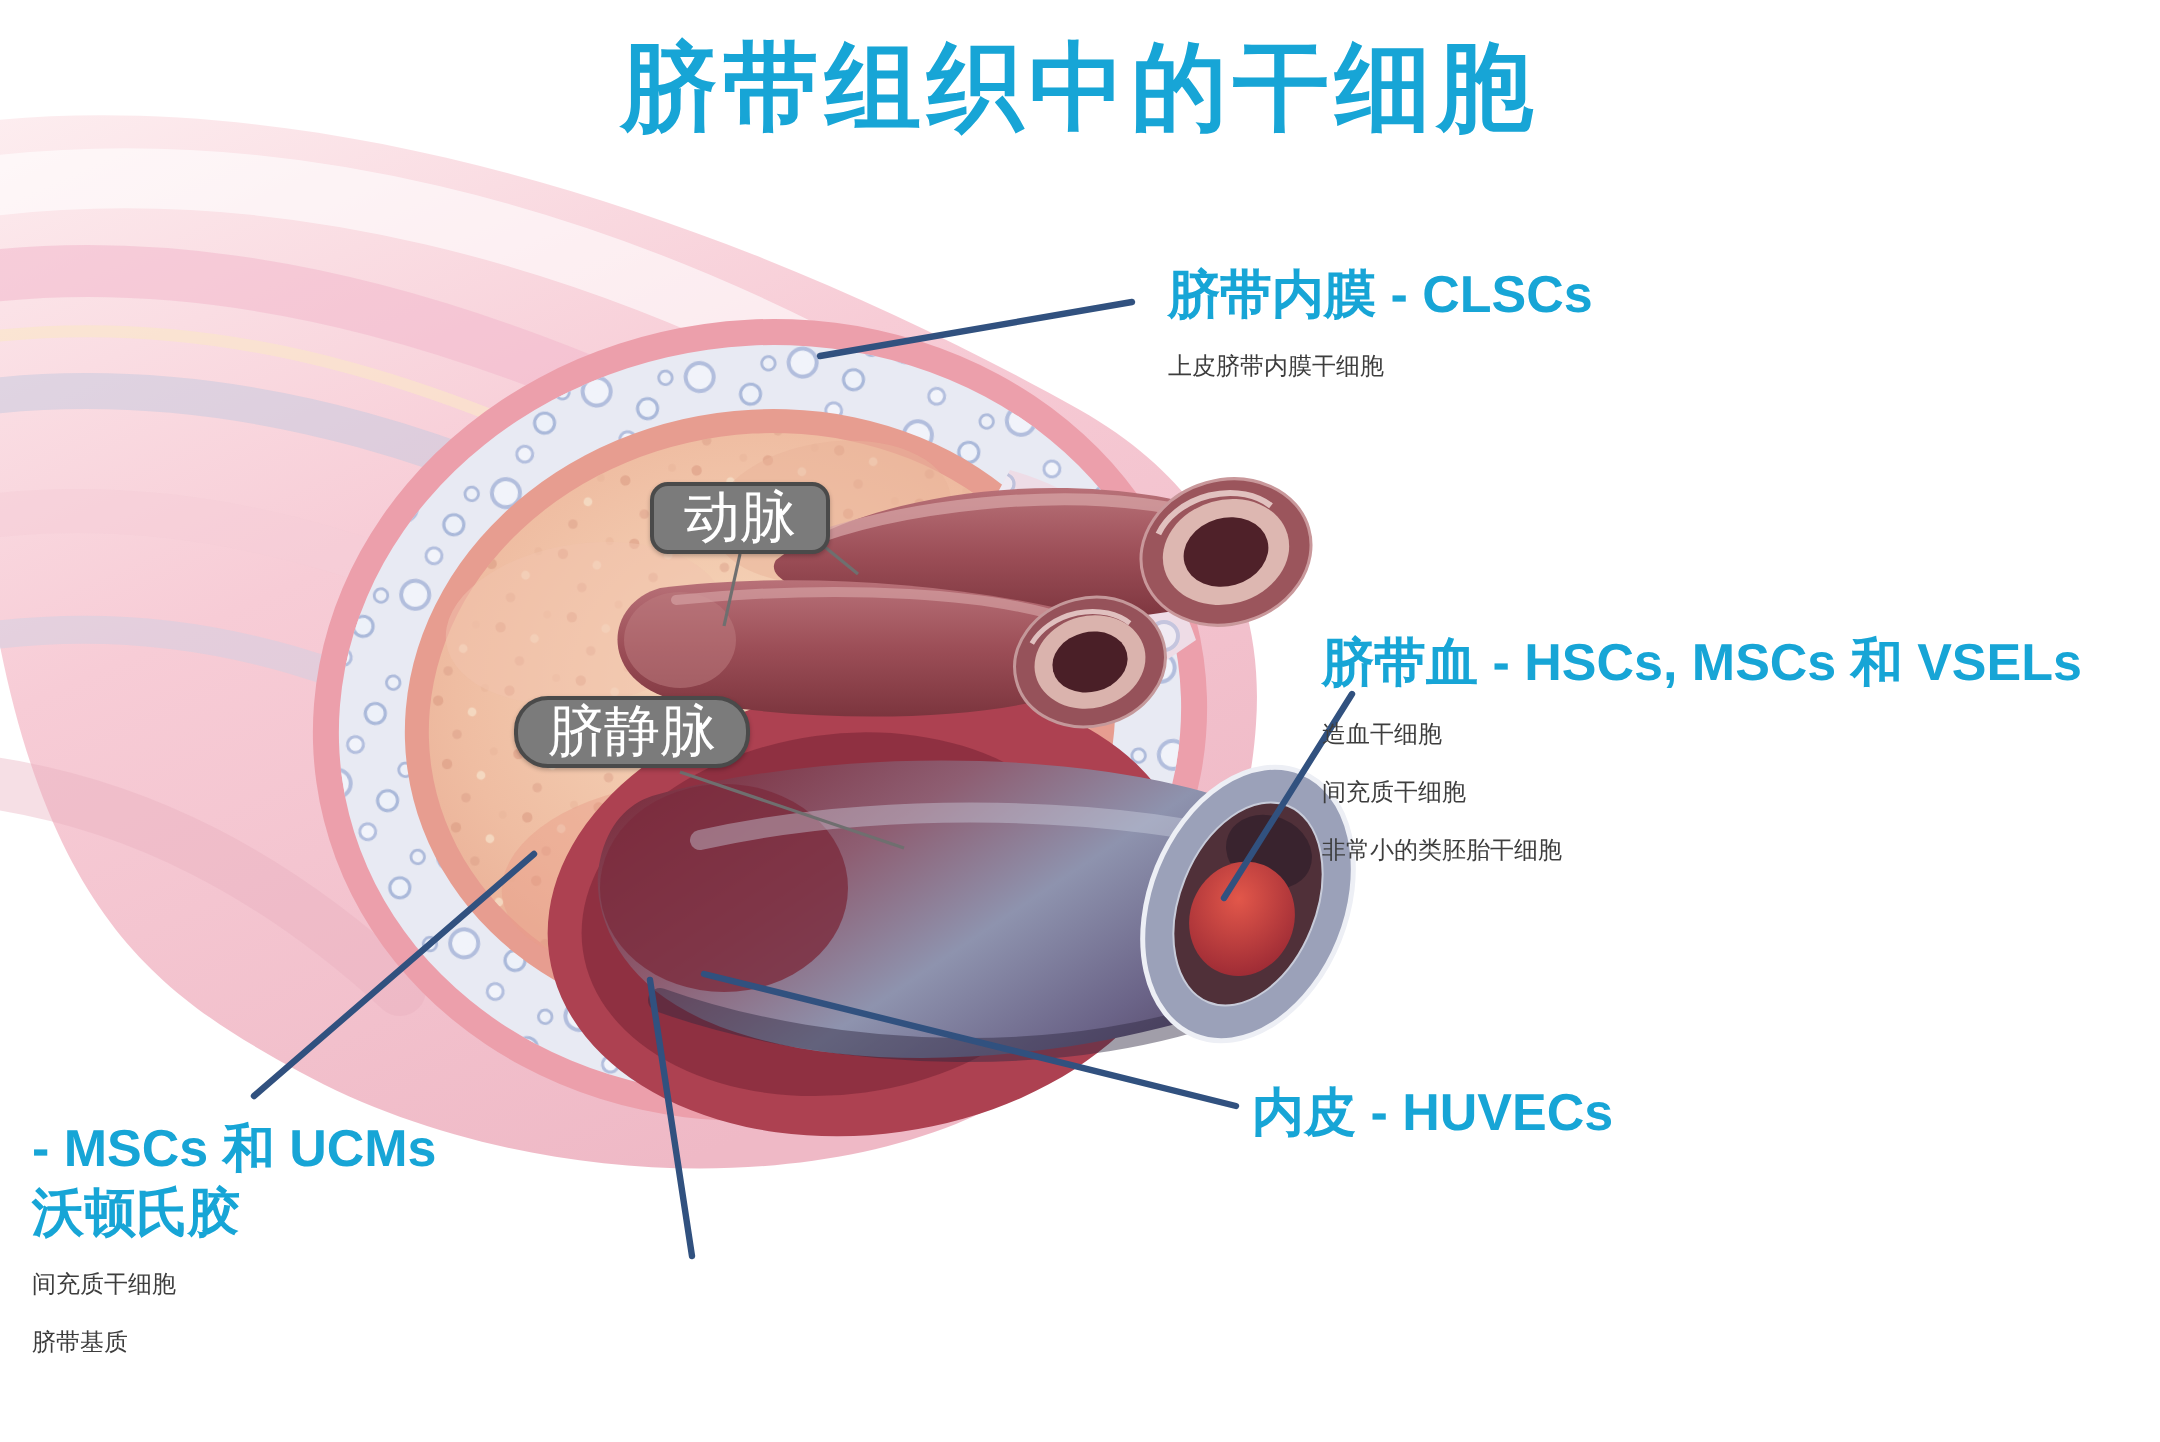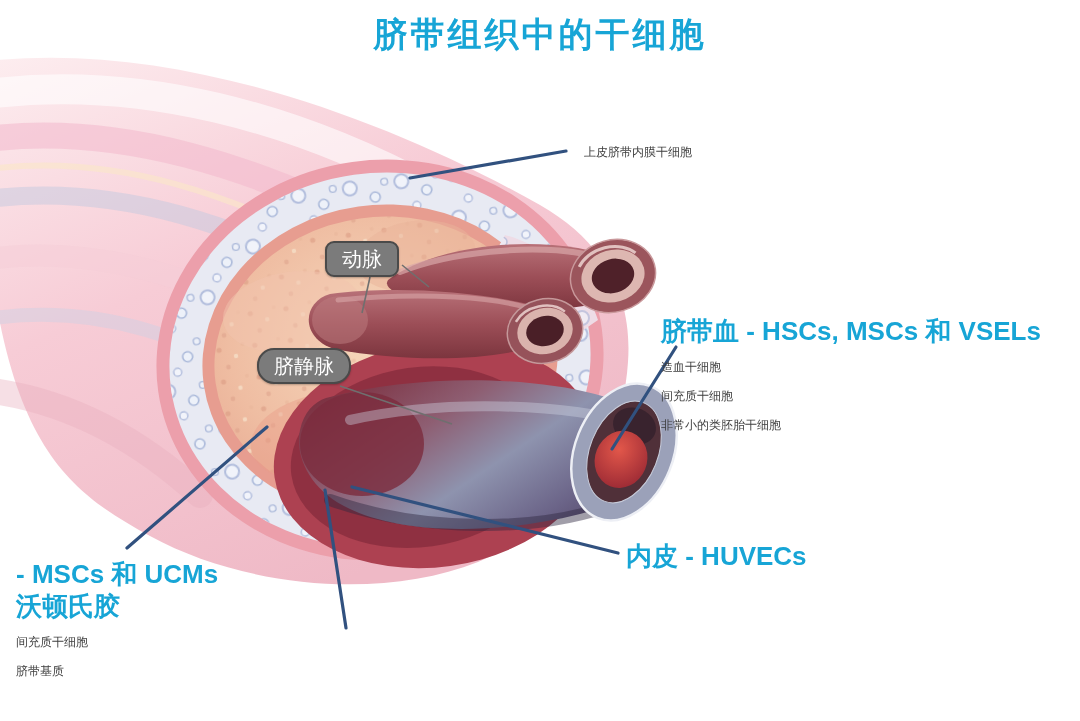--- a/index.html
+++ b/index.html
@@ -1,29 +1,29 @@
 <!DOCTYPE html>
 <html><head>
 <meta charset="utf-8">
 <style>
   html,body{margin:0;padding:0;background:#ffffff;}
   body{font-family:"Liberation Sans","DejaVu Sans",sans-serif;}
   .stage{position:relative;width:1080px;height:721px;margin:0 auto;background:#ffffff;overflow:hidden;}
   .art{position:absolute;left:0;top:0;width:1080px;height:721px;}
   .page-title{
     position:absolute;left:0;top:12px;width:1080px;text-align:center;
-    color:#17a5d6;font-size:34px;font-weight:bold;letter-spacing:3px;
+    color:#17a5d6;font-size:48px;font-weight:bold;letter-spacing:3px;
   }
   .callout{position:absolute;}
   .callout .heading{color:#17a5d6;font-size:26px;font-weight:bold;line-height:31px;white-space:nowrap;}
   .callout .desc{color:#3d3d3d;font-size:12px;line-height:29px;margin-top:6px;white-space:nowrap;}
   .callout .desc div{white-space:nowrap;}
   .tag{
     position:absolute;background:#7b7b7b;border:2px solid #4a4a4a;border-radius:9px;
-    color:#ffffff;font-size:20px;line-height:20px;padding:6px 15px;white-space:nowrap;
+    color:#ffffff;font-size:28px;line-height:20px;padding:6px 15px;white-space:nowrap;
     box-shadow:0 1px 2px rgba(0,0,0,0.25);
   }
   .pos-lining{left:584px;top:132px;}
   .pos-blood{left:661px;top:316px;}
   .pos-wharton{left:16px;top:558px;}
   .pos-wharton .heading{line-height:32px;}
   .pos-endo{left:626px;top:541px;}
   .pos-peri{left:330px;top:641px;}
   .pos-artery-tag{left:325px;top:241px;}
   .pos-vein-tag{left:257px;top:348px;border-radius:17px;}
@@ -158,20 +158,21 @@
       <path d="M 325,490 L 346,628"></path>
     </g>
   </svg>
 
   <div class="page-title">脐带组织中的干细胞</div>
 
   <div class="tag pos-artery-tag">动脉</div>
   <div class="tag pos-vein-tag">脐静脉</div>
 
   <div class="callout pos-lining">
+    <div class="heading">脐带内膜 - CLSCs</div>
     <div class="desc">上皮脐带内膜干细胞</div>
   </div>
 
   <div class="callout pos-blood">
     <div class="heading">脐带血 - HSCs, MSCs 和 VSELs</div>
     <div class="desc">
       <div>造血干细胞</div>
       <div>间充质干细胞</div>
       <div>非常小的类胚胎干细胞</div>
     </div>

